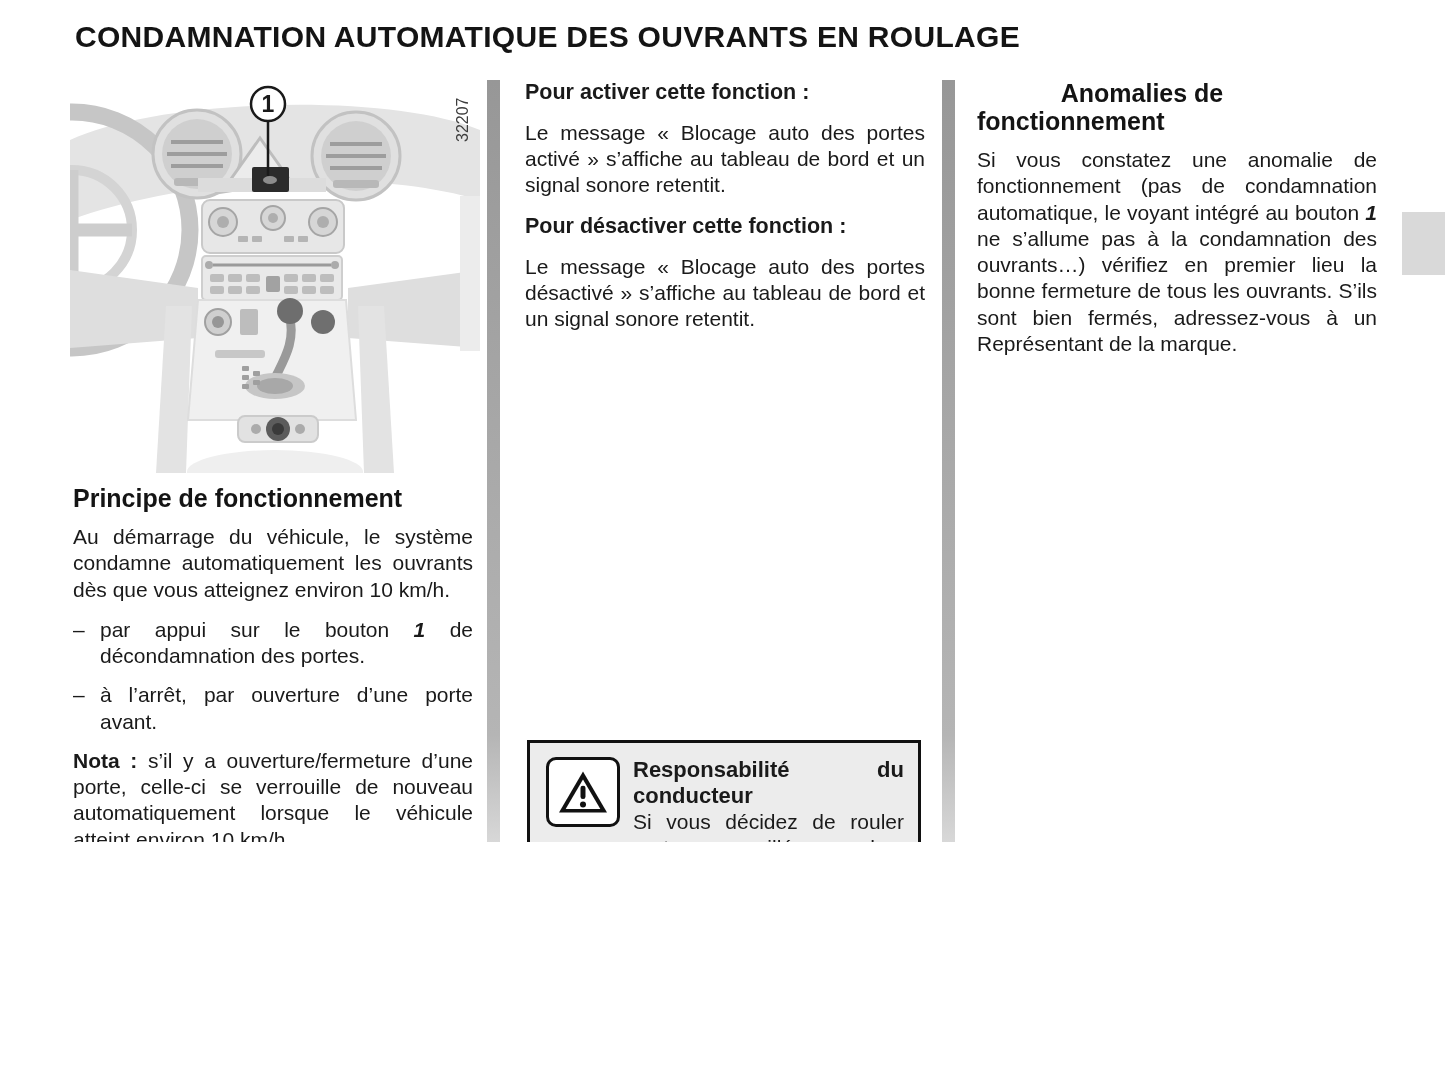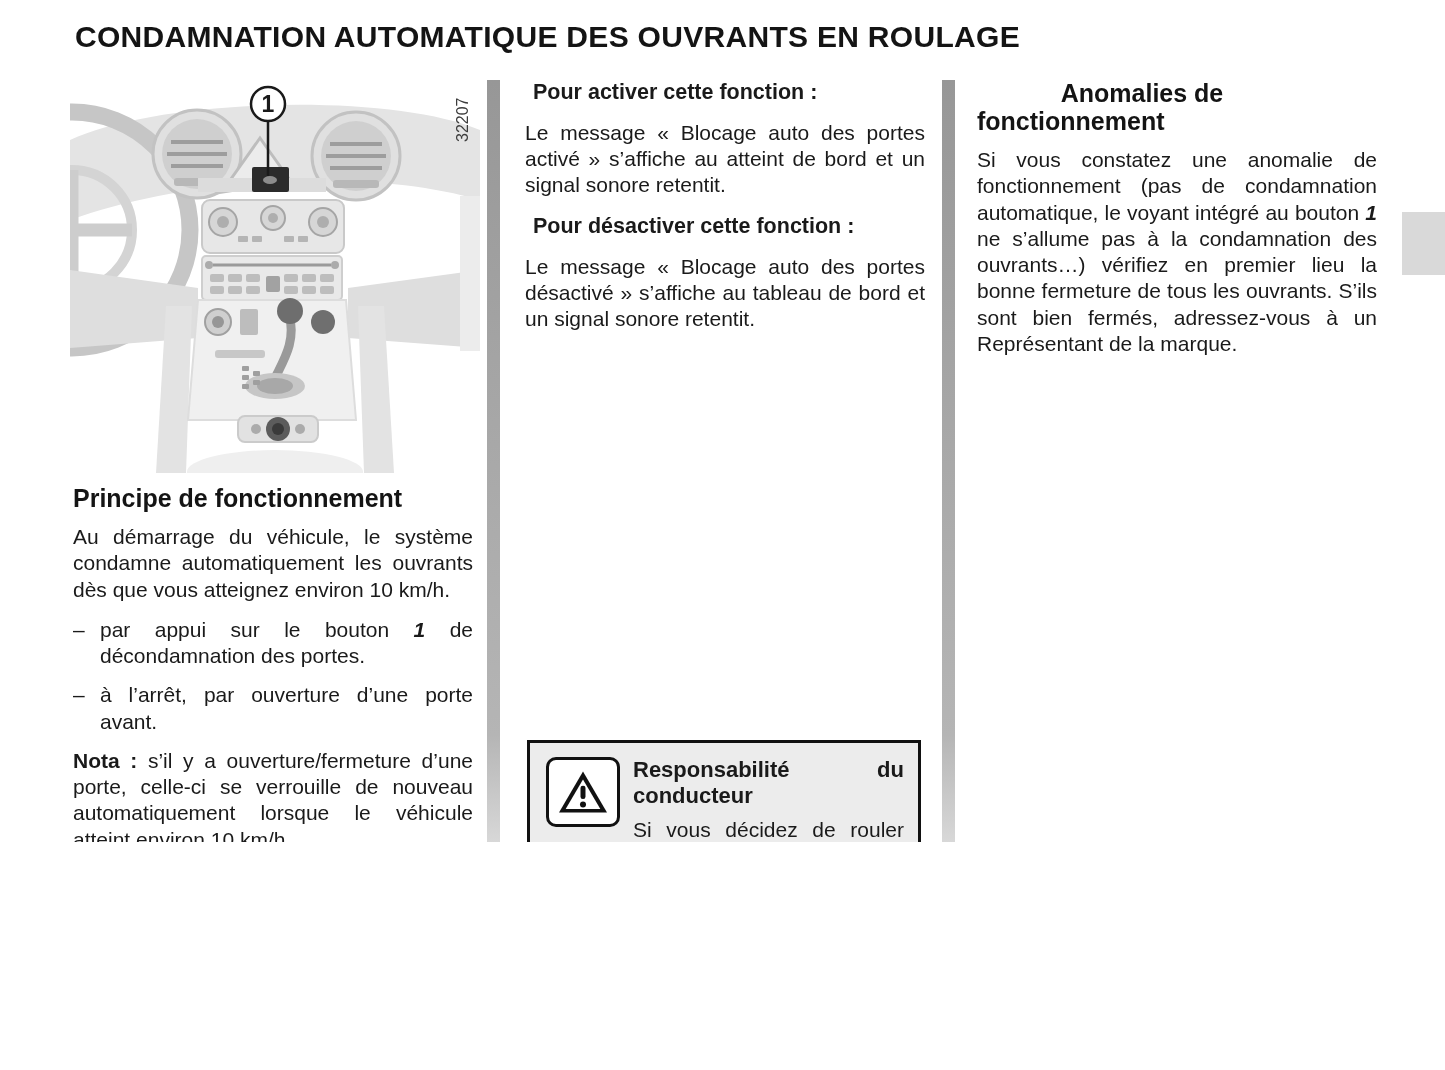--- a/index.html
+++ b/index.html
@@ -20,21 +20,21 @@
     position:absolute;width:400px;
     font-size:21px;line-height:1.25;
     text-align:justify;text-align-last:left;
   }
   .col p{margin:0 0 14px 0;}
   .section-heading{
     font-size:25px;font-weight:bold;line-height:1.12;
     margin:0 0 12px 0;text-align:center;color:#141414;
   }
   .subhead{
-    font-size:21.5px;font-weight:bold;margin:0 0 14px 8px;text-align:left;
+    font-size:21.5px;font-weight:bold;margin:0 0 14px 0;text-align:left;
   }
   .subhead.second{margin-top:10px;}
   .b{font-weight:bold;}
   .i{font-style:italic;}
   .bullet{position:relative;padding-left:27px;margin:0 0 13px 0;}
   .bullet .dash{position:absolute;left:0;top:0;}
   .divider{
     position:absolute;top:80px;width:13px;height:910px;
     background:linear-gradient(to bottom,#979797 0,#a8a8a8 40%,#b5b5b5 72%,rgba(181,181,181,0) 97%);
   }
@@ -48,21 +48,21 @@
     font-size:21px;line-height:1.22;text-align:justify;text-align-last:left;
   }
   .warning-icon-float{
     float:left;width:74px;height:98px;margin:2px 13px 0 2px;
   }
   .warning-icon-box{
     width:68px;height:64px;background:#ffffff;border:3px solid #111111;
     border-radius:10px;display:flex;align-items:center;justify-content:center;
   }
   .warning-heading{
-    font-weight:bold;font-size:22px;line-height:1.18;margin:2px 0 8px 0;
+    font-weight:bold;font-size:22px;line-height:1.18;margin:2px 0 0 0;
     text-align:justify;text-align-last:left;
   }
   .warning-body{margin:0;}
   .side-tab{
     position:absolute;left:1402px;top:212px;width:43px;height:63px;
     background:#d9d9d9;
   }
   .page-number{
     position:absolute;right:80px;top:1006px;font-size:21px;color:#1d4ed8;
   }
@@ -223,21 +223,21 @@
     </div>
     <div class="bullet">
       <span class="dash">–</span>
       <span><span>à l’arrêt, par ouverture d’une porte avant.</span></span>
     </div>
     <p style="margin-top:2px;"><span class="b">Nota :</span><span> s’il y a ouverture/fermeture d’une porte, celle-ci se verrouille de nouveau automatiquement lorsque le véhicule atteint environ 10 km/h.</span></p>
   </div>
 
   <div class="col" style="left:525px;top:79px;">
     <div class="subhead">Pour activer cette fonction :</div>
-    <p>Le message « Blocage auto des portes activé » s’affiche au atteint de bord et un signal sonore retentit.</p>
+    <p>Le message « Blocage auto des portes activé » s’affiche au tableau de bord et un signal sonore retentit.</p>
     <div class="subhead second">Pour désactiver cette fonction :</div>
     <p>Le message « Blocage auto des portes désactivé » s’affiche au tableau de bord et un signal sonore retentit.</p>
   </div>
 
   <div class="col" style="left:977px;top:79px;">
     <div class="section-heading" style="max-width:330px;">Anomalies de fonctionnement</div>
     <p><span>Si vous constatez une anomalie de fonctionnement (pas de condamna­tion automatique, le voyant intégré au bouton </span><span class="b i">1</span><span> ne s’allume pas à la condam­nation des ouvrants…) vérifiez en pre­mier lieu la bonne fermeture de tous les ouvrants. S’ils sont bien fermés, adressez-vous à un Représentant de la marque.</span></p>
   </div>
 
   <div class="warning-box">

